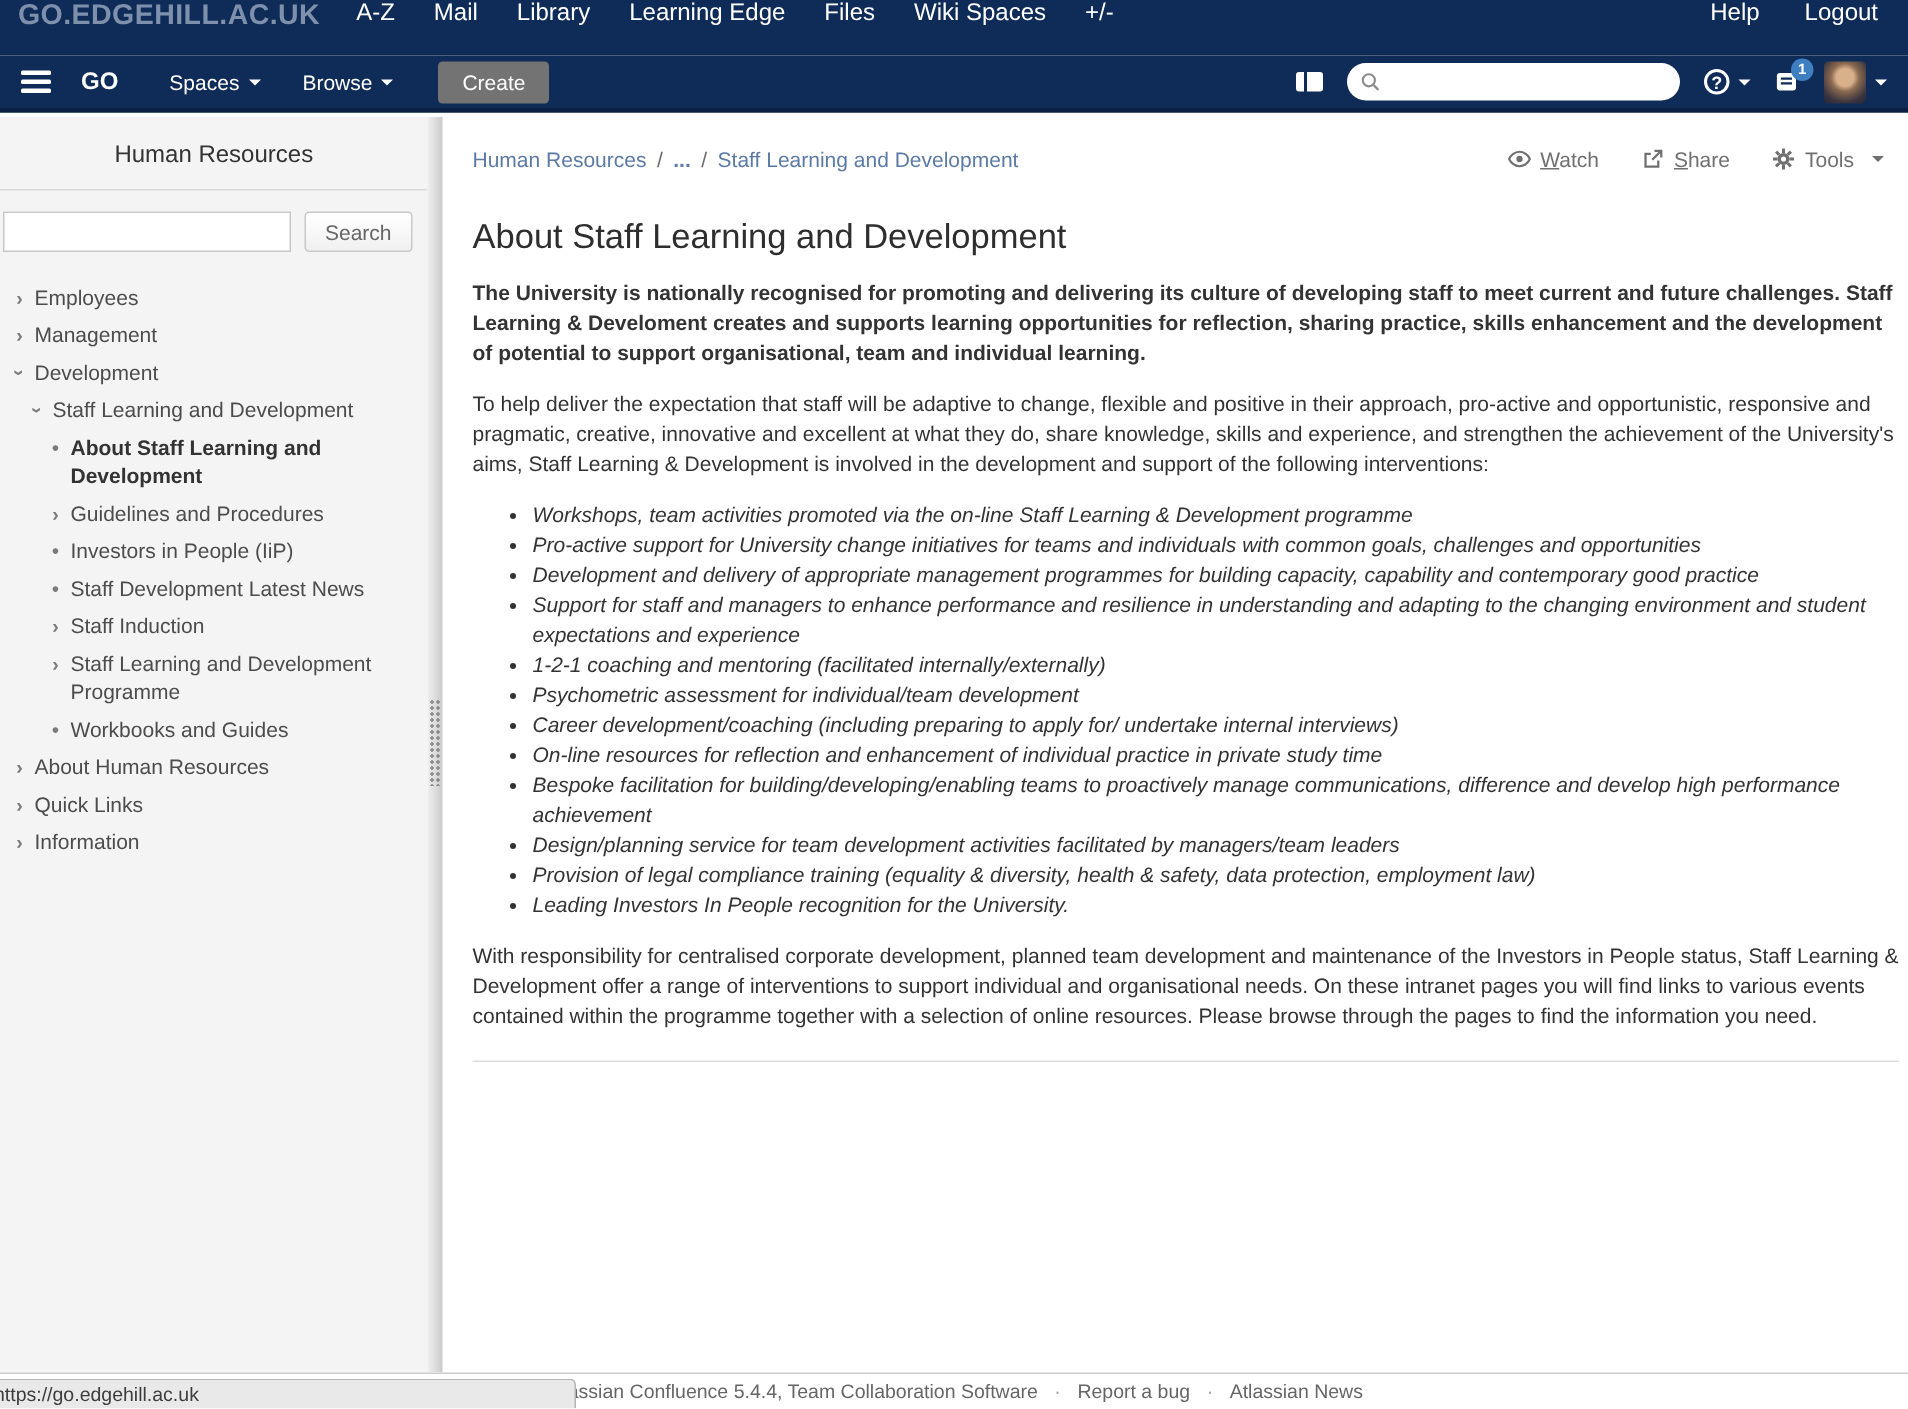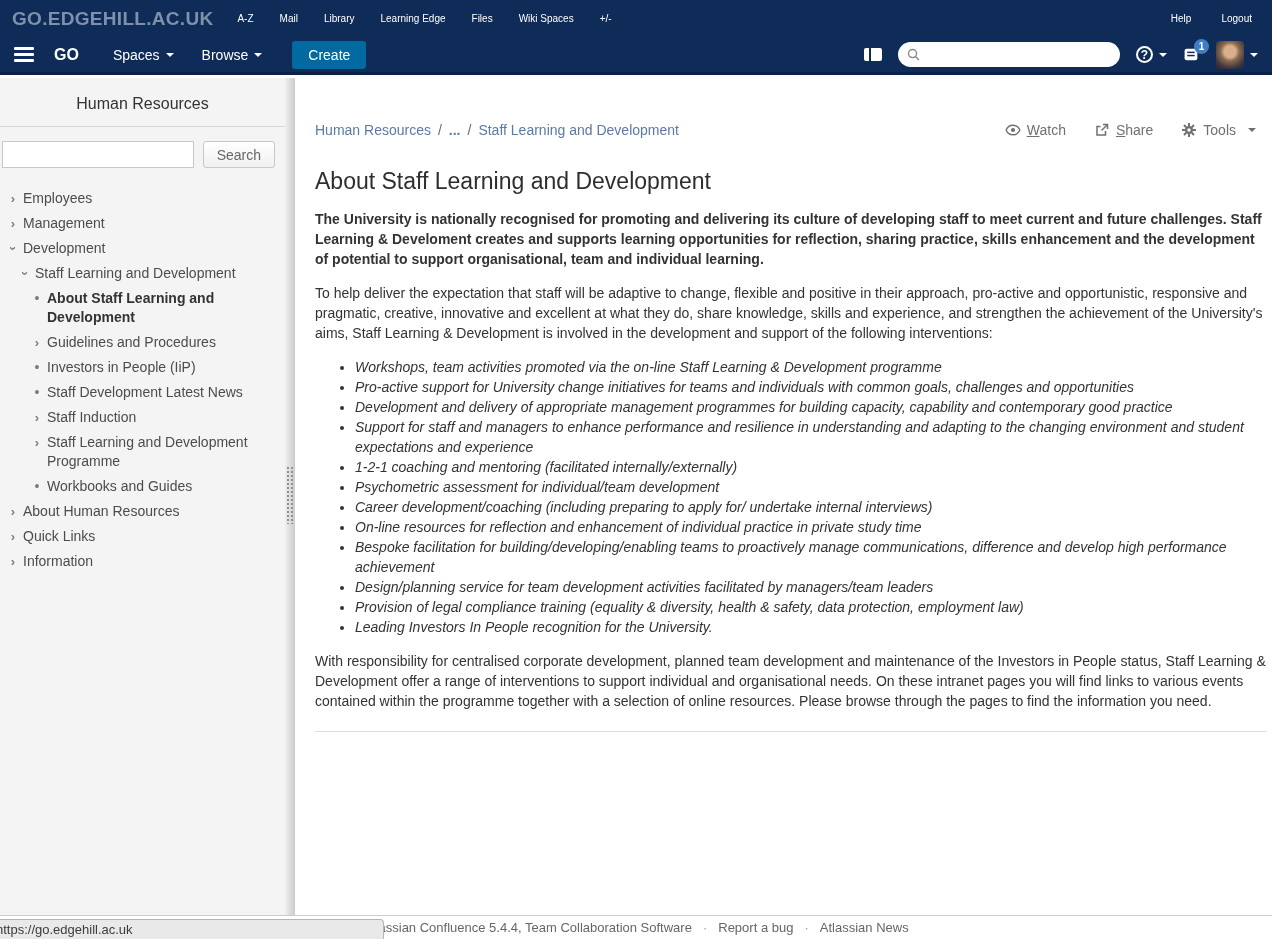--- a/index.html
+++ b/index.html
@@ -2,34 +2,34 @@
 <html><head>
 <meta charset="utf-8">
 <style>
   * { box-sizing: border-box; }
   html,body { margin:0; padding:0; }
   body {
     width:1272px; height:939px; overflow:hidden; position:relative;
     font-family:"Liberation Sans", sans-serif; background:#fff; color:#333;
   }
   
-  .utility-bar { height:37px; background:#0e2c57; display:flex; align-items:center; padding:0 12px; }
+  .utility-bar { height:37px; background:#0e2c57; display:flex; padding:0 12px; }
   .site-logo { font-size:19px; font-weight:bold; color:#7e90ab; margin-right:24px; letter-spacing:.3px; cursor:pointer; }
-  .u-nav { display:flex; gap:26px; font-size:10px; }
+  .u-nav { display:flex; gap:26px; font-size:16px; }
   .u-nav a { color:#fff; text-decoration:none; cursor:pointer; }
   .u-nav.right { margin-left:auto; gap:30px; padding-right:8px; }
 
   .app-bar { height:38px; background:#0e2c57; display:flex; align-items:center; padding:0 10px; border-bottom:3px solid #0a2143; }
   .hamburger { width:20px; display:inline-flex; flex-direction:column; gap:3px; cursor:pointer; margin:0 4px; }
   .hamburger i { height:3px; background:#fff; border-radius:1px; }
   .go-logo { font-weight:bold; font-size:16px; color:#fff; margin:0 20px 0 16px; cursor:pointer; }
   .menu { color:#fff; font-size:14px; padding:0 14px; display:flex; align-items:center; cursor:pointer; }
   .caret { display:inline-block; width:0; height:0; border-left:4px solid transparent; border-right:4px solid transparent; border-top:4px solid #fff; margin-left:6px; }
   .caret.gray { border-top-color:#707070; }
-  .create-btn { margin-left:16px; background:#0369a1; color:#fff; border:none; border-radius:3px; font-size:14px; padding:6px 16px; font-family:inherit; cursor:pointer; }
+  .create-btn { margin-left:16px; background:#737373; color:#fff; border:none; border-radius:3px; font-size:14px; padding:6px 16px; font-family:inherit; cursor:pointer; }
   .right-cluster { margin-left:auto; display:flex; align-items:center; gap:16px; padding-right:4px; }
   .panes-icon { width:18px; height:13px; border-radius:2px; cursor:pointer;
     background:linear-gradient(90deg,#fff 0 5px,#0e2c57 5px 7px,#fff 7px); }
   .search-pill { width:222px; height:25px; background:#fff; border-radius:13px; display:flex; align-items:center; padding:0 8px; }
   .search-pill input { border:none; outline:none; flex:1; font-size:13px; background:transparent; font-family:inherit; }
   .help-wrap { display:flex; align-items:center; cursor:pointer; }
   .help-circle { width:17px; height:17px; border:2px solid #fff; border-radius:50%; color:#fff; font-size:12px; font-weight:bold; display:inline-flex; align-items:center; justify-content:center; }
   .notif { position:relative; cursor:pointer; display:inline-flex; }
   .badge { position:absolute; top:-7px; right:-9px; width:15px; height:15px; border-radius:50%; background:#3e7fc1; color:#fff; font-size:10px; font-weight:bold; display:flex; align-items:center; justify-content:center; }
   .avatar-wrap { display:flex; align-items:center; cursor:pointer; }
@@ -55,21 +55,21 @@
   .tree-item.lvl2 { padding-left:30px; }
   .tree-label { color:inherit; text-decoration:none; padding-left:3px; }
   .tree-item.current .tree-label { font-weight:bold; color:#333; }
 
   .divider { width:10px; flex:0 0 10px; background:linear-gradient(90deg,#efefef,#cbcbcb); position:relative; cursor:col-resize; }
   .grip { position:absolute; top:388px; left:1px; width:8px; height:58px;
     background-image:radial-gradient(circle,#8f8f8f 1px,transparent 1.4px); background-size:4px 4px; }
 
   
   .content { flex:1; background:#fff; padding:20px 6px 0 20px; font-size:14px; color:#333; overflow:hidden; }
-  .content-header { display:flex; justify-content:space-between; align-items:flex-start; padding-right:4px;margin-top:24px; }
+  .content-header { display:flex; justify-content:space-between; align-items:flex-start; padding-right:4px; }
   .breadcrumbs { font-size:14px; }
   .breadcrumbs a { color:#5b7aa5; text-decoration:none; cursor:pointer; }
   .breadcrumbs a.ellipsis { font-weight:bold; }
   .breadcrumbs .sep { color:#6b6b6b; margin:0 7px; }
   .page-actions { display:flex; gap:28px; align-items:center; color:#707070; font-size:14px; padding-right:6px; }
   .action { display:flex; align-items:center; gap:6px; cursor:pointer; }
   .action svg { flex:0 0 auto; }
   .page-title { font-size:23px; font-weight:400; color:#2e2e2e; margin:30px 0 0; }
   .intro { font-weight:bold; margin:62px 0 14px; line-height:21px; }
   .content p { line-height:20px; margin:14px 0; }

